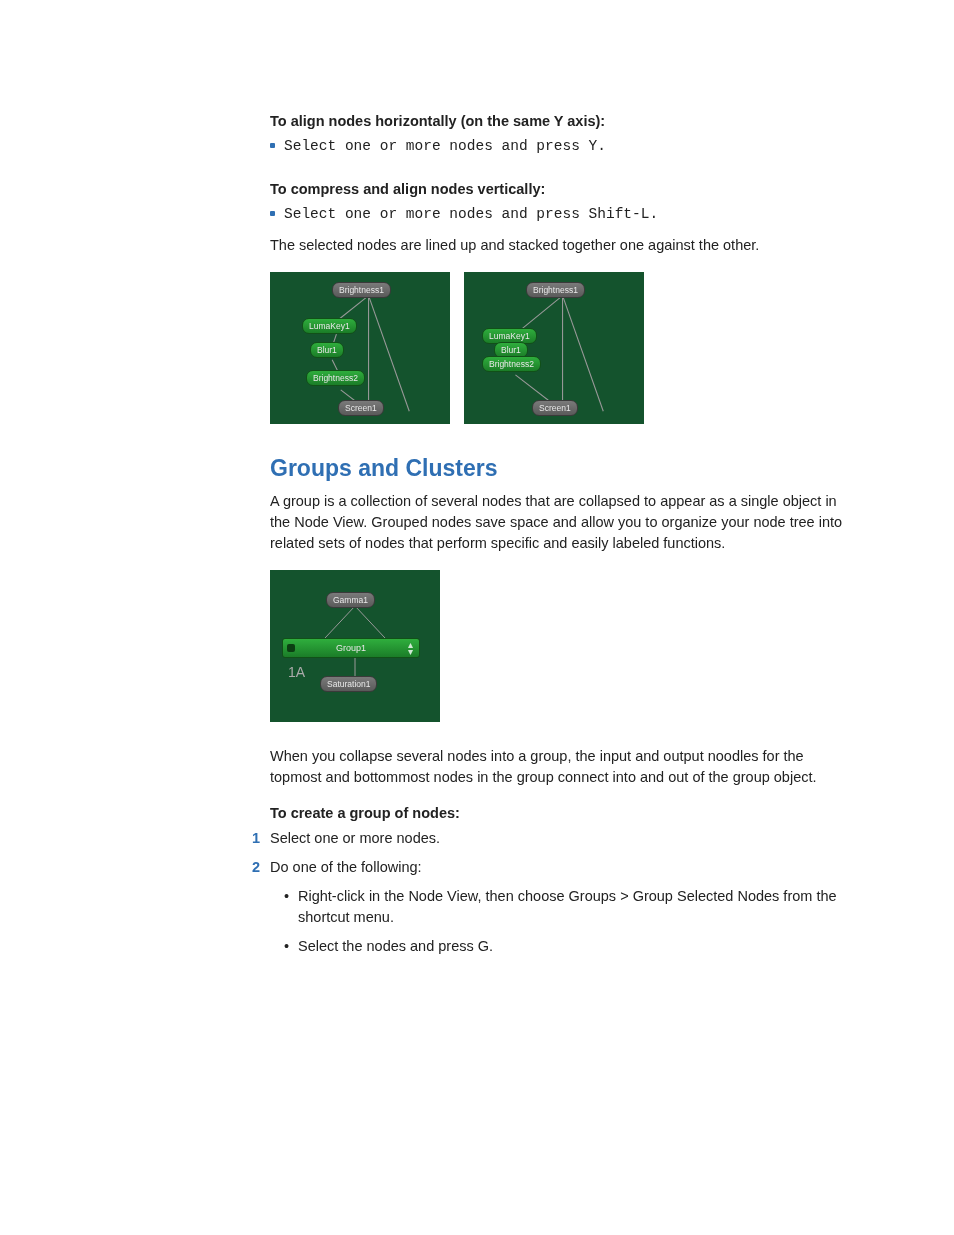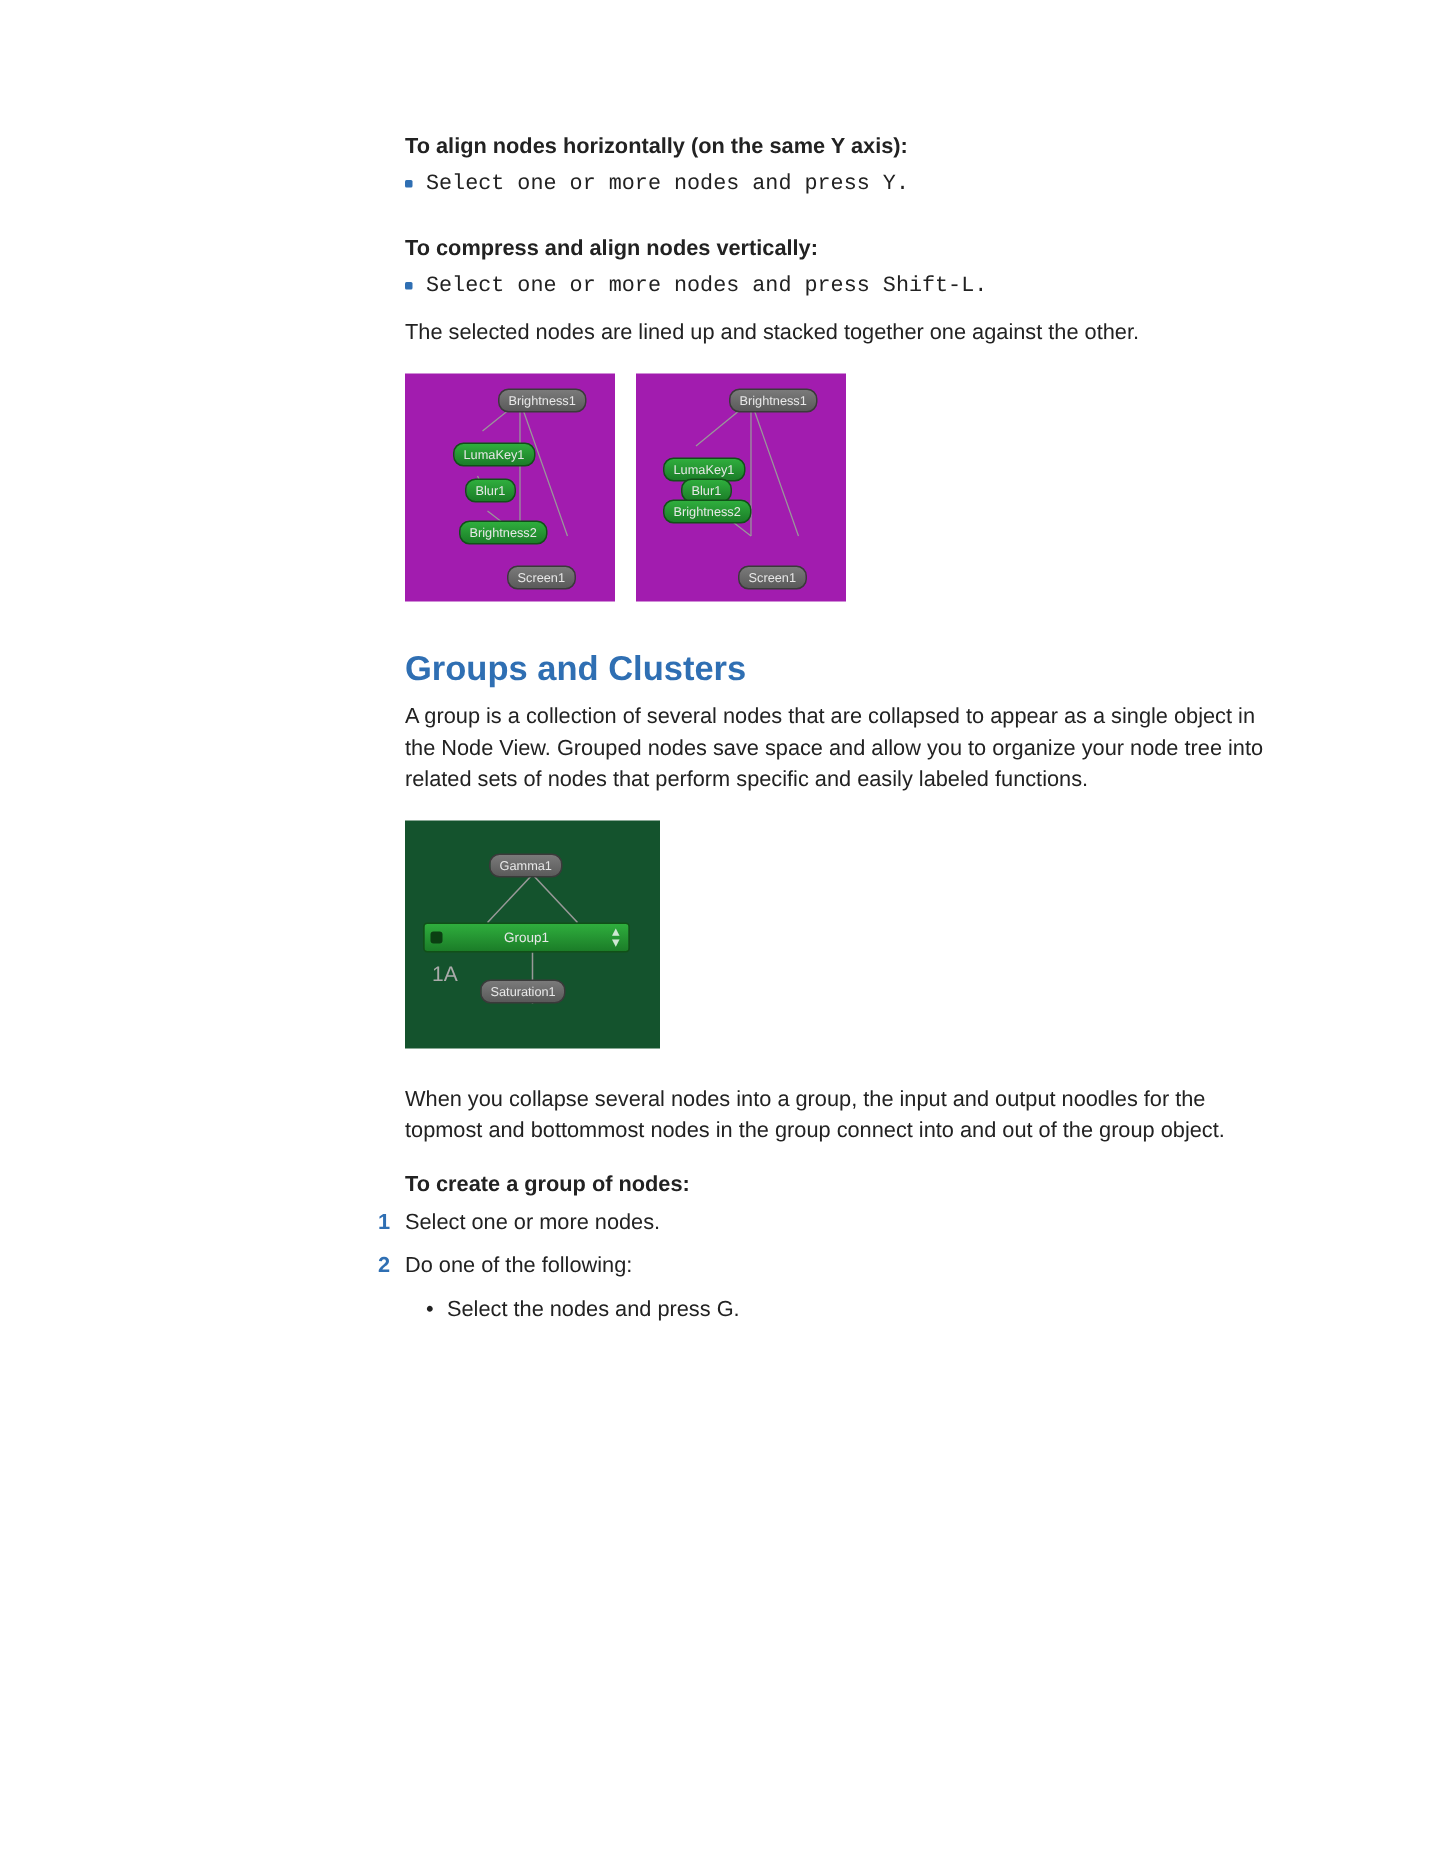--- a/index.html
+++ b/index.html
@@ -7,21 +7,21 @@
     padding: 0;
     background: #fff;
     font-family: "Lucida Grande", "Myriad Pro", Arial, sans-serif;
     color: #222;
     font-size: 14.5px;
     line-height: 1.45;
     width: 954px;
   }
   .page {
     position: relative;
-    padding: 88px 110px 70px 130px;
+    padding: 111px 110px 70px 130px;
     min-height: 1095px;
     box-sizing: border-box;
   }
   .rule {
     position: absolute;
     left: 130px;
     top: 1093px;
     bottom: 70px;
     width: 0;
     border-left: 1px solid #2f6fb3;
@@ -66,22 +66,22 @@
   }
   .gap {
     height: 12px;
   }
   .node-row {
     display: flex;
     gap: 14px;
     margin: 16px 0 28px 0;
   }
   .node-panel {
-    background: #a21caf;
-    width: 140px;
+    background: #14532d;
+    width: 180px;
     height: 152px;
     position: relative;
     overflow: hidden;
   }
   .node-panel svg { position: absolute; inset:0; }
   .node {
     position: absolute;
     font-size: 8.5px;
     color: #e8e8e8;
     text-align: center;
@@ -229,20 +229,21 @@
     </div>
 
     <p class="para">When you collapse several nodes into a group, the input and output noodles for the topmost and bottommost nodes in the group connect into and out of the group object.</p>
 
     <p class="bold-line">To create a group of nodes:</p>
     <ol class="numbered">
       <li>Select one or more nodes.</li>
       <li>
         <span>Do one of the following:</span>
         <div style="height:8px;"></div>
+        <p class="sub-bullet">Right-click in the Node View, then choose Groups &gt; Group Selected Nodes from the shortcut menu.</p>
         <p class="sub-bullet">Select the nodes and press G.</p>
       </li>
     </ol>
 
   </div>
 
   <div class="rule"></div>
 
   <div class="footer">
     <span class="pn">246</span>

